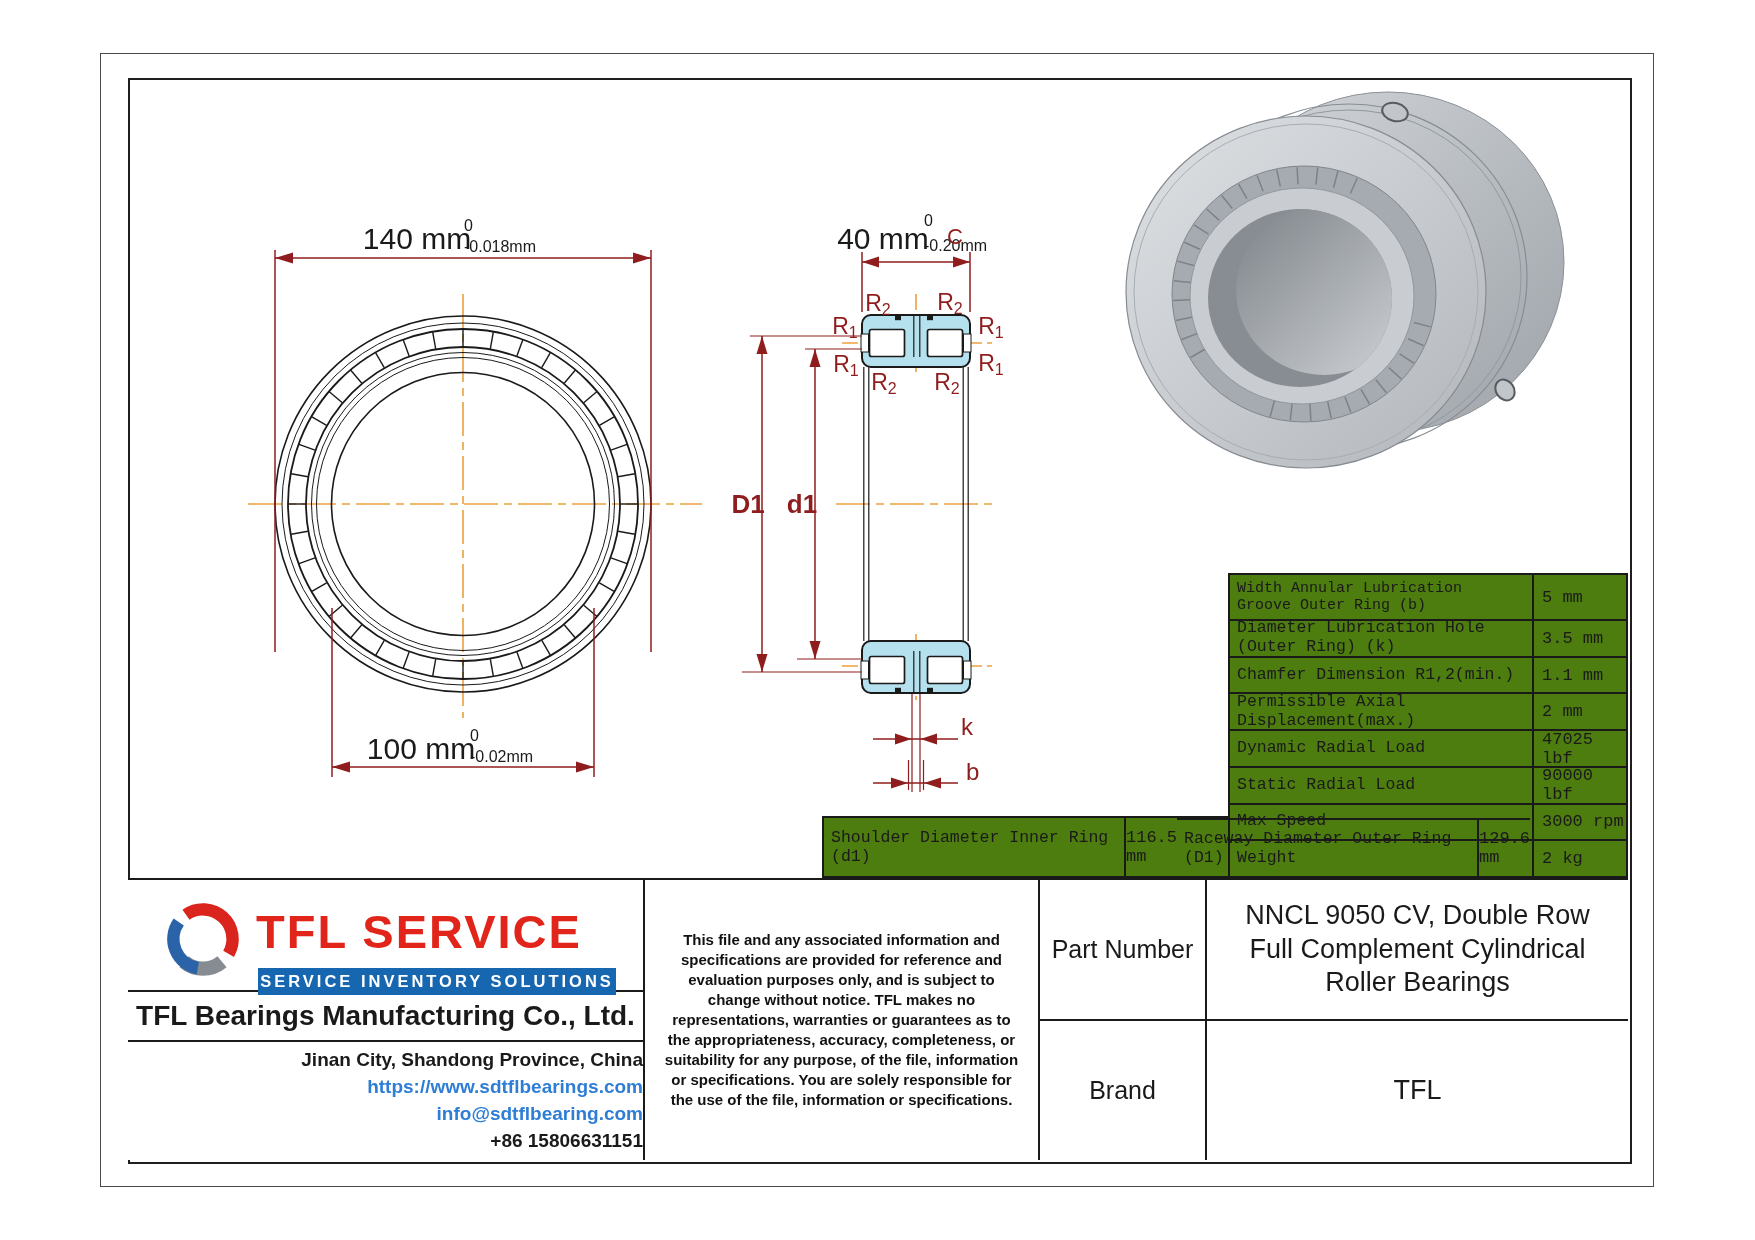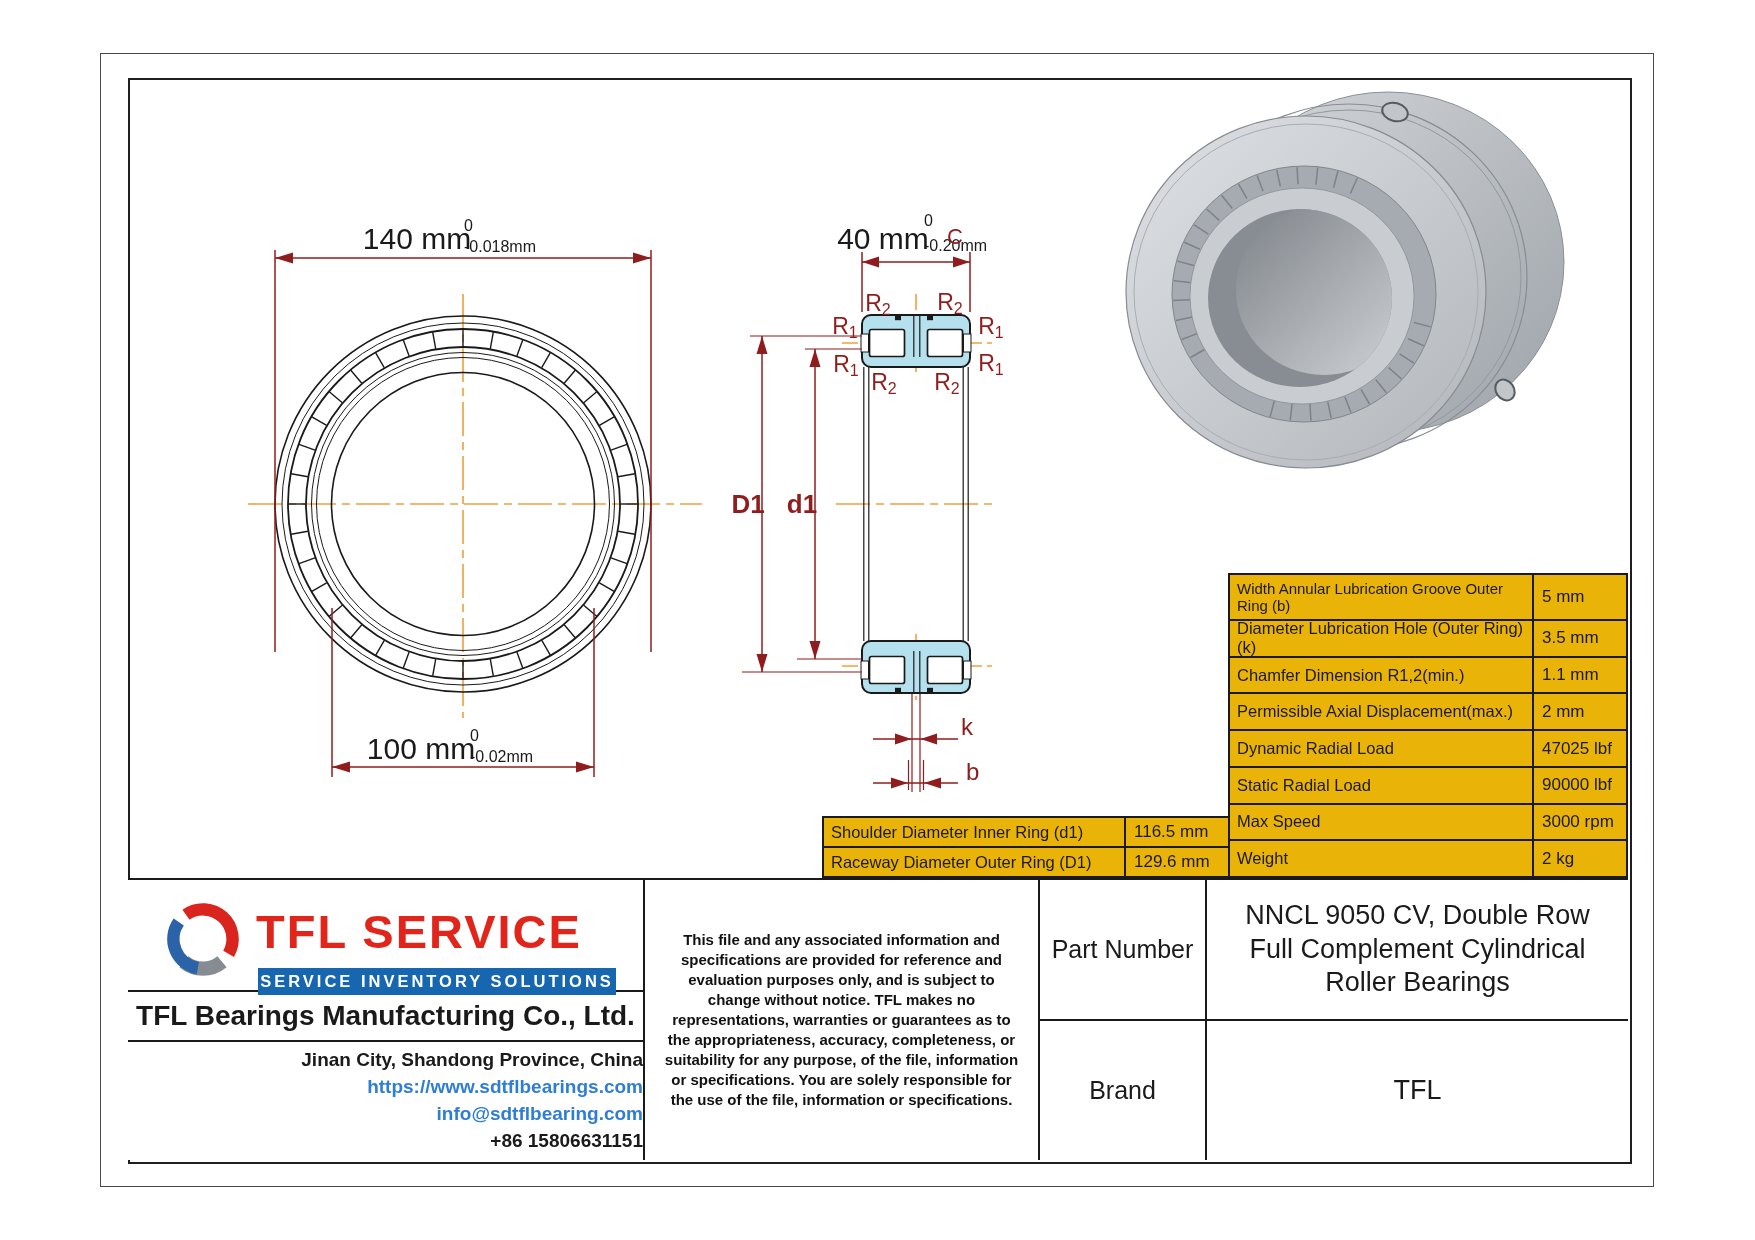--- a/index.html
+++ b/index.html
@@ -19,31 +19,31 @@
   .cl2{stroke:#eda13f;stroke-width:1.6;stroke-dasharray:16 5 5 5;fill:none;}
   .dln{stroke:#8f1d1d;stroke-width:1.5;fill:none;}
   .dthin{stroke:#8f1d1d;stroke-width:1.2;fill:none;}
   .arr{fill:#8f1d1d;stroke:none;}
   .blk{stroke:#1a1a1a;fill:none;}
   .ring{fill:#b5e0ee;stroke:#1a1a1a;stroke-width:2;}
   .roller{fill:#fff;stroke:#1a1a1a;stroke-width:1.7;}
   .notch{fill:#fff;stroke:#1a1a1a;stroke-width:1;}
 
   
-  .tbl{position:absolute;border:2px solid #1a1a1a;background:#eab308;box-sizing:border-box;}
+  .tbl{position:absolute;border:2px solid #1a1a1a;background:#4d7c0f;box-sizing:border-box;font-family:Liberation Mono, monospace;}
   .spec-table{left:1228px;top:573px;width:400px;height:305px;display:flex;flex-direction:column;font-size:16.5px;}
   .spec-row{flex:1;display:flex;border-top:2px solid #1a1a1a;min-height:0;}
   .spec-row:first-child{border-top:none;flex:none;height:44px;font-size:15px;}
   .spec-label{width:302px;padding:1px 7px;display:flex;align-items:center;line-height:1.15;box-sizing:border-box;}
   .spec-value{flex:1;border-left:2px solid #1a1a1a;display:flex;align-items:center;padding-left:8px;font-size:17px;}
-  .dim-table{left:822px;top:816px;width:406px;height:62px;display:flex;flex-direction:column;font-size:16.5px;border-right:none;}
+  .dim-table{left:822px;top:816px;width:406px;height:62px;display:flex;flex-direction:row;font-size:16.5px;border-right:none;}
   .dim-row{flex:1;display:flex;border-top:2px solid #1a1a1a;}
   .dim-row:first-child{border-top:none;}
   .dim-label{width:300px;padding:0 7px;display:flex;align-items:center;box-sizing:border-box;}
-  .dim-value{flex:1;border-left:2px solid #1a1a1a;display:flex;align-items:center;padding-left:8px;font-size:17px;}
+  .dim-value{flex:1;border-left:2px solid #1a1a1a;display:flex;align-items:center;font-size:17px;}
 
   
   .title-block{position:absolute;left:128px;top:878px;width:1500px;height:282px;border-top:2px solid #1a1a1a;display:flex;box-sizing:border-box;background:#fff;}
   .tb-left{width:517px;border-right:2px solid #1a1a1a;display:flex;flex-direction:column;box-sizing:border-box;}
   .logo-cell{height:112px;border-bottom:2px solid #1a1a1a;position:relative;box-sizing:border-box;}
   .logo-mark{position:absolute;left:32px;top:16px;width:86px;height:86px;}
   .logo-text{position:absolute;left:128px;top:28px;font-size:47px;font-weight:700;color:#e1251b;letter-spacing:2px;white-space:nowrap;line-height:1;}
   .logo-banner{position:absolute;left:130px;top:88px;width:358px;height:27px;background:#1666b0;color:#fff;
                font-size:16.5px;font-weight:700;letter-spacing:3px;text-align:center;line-height:27px;white-space:nowrap;}
   .name-cell{height:50px;border-bottom:2px solid #1a1a1a;display:flex;align-items:center;justify-content:center;

